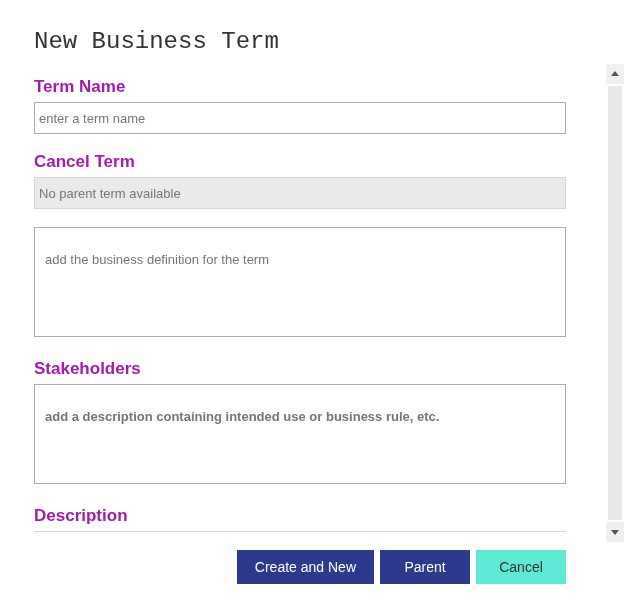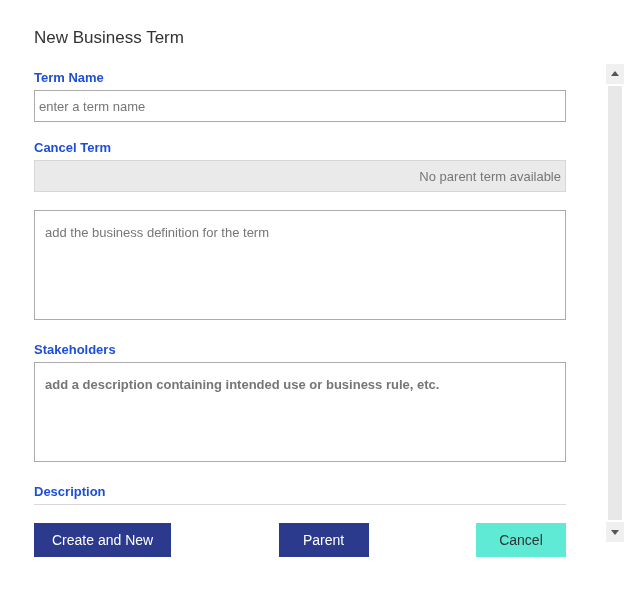--- a/index.html
+++ b/index.html
@@ -11,74 +11,74 @@
     position: relative;
     overflow: hidden;
   }
   .panel {
     padding: 28px 34px 20px 34px;
     width: 600px;
     height: 100%;
     position: relative;
   }
   .title {
-    font-size: 17px;
+    font-size: 24px;
     font-weight: 300;
     color: #333333;
     margin-bottom: 22px;
+    font-family: Liberation Mono, monospace;
   }
   .field-group { margin-bottom: 18px; }
   .field-label {
-    font-size: 13px;
+    font-size: 17px;
     font-weight: 600;
-    color: #1d4ed8;
+    color: #a21caf;
     margin-bottom: 5px;
     display: block;
   }
   .text-input {
     width: 100%;
     height: 32px;
     border: 1px solid #ababab;
     padding: 6px 4px;
     font-size: 13px;
     font-family: inherit;
     color: #333;
     outline: none;
     background: #ffffff;
   }
   .text-input::placeholder { color: #767676; }
   .text-input.disabled {
     background: #eaeaea;
     color: #767676;
     border: 1px solid #d6d6d6;
-    text-align: right;
   }
   .textarea {
     width: 100%;
     border: 1px solid #ababab;
-    padding: 14px 10px;
+    padding: 24px 10px;
     font-size: 13px;
     font-family: inherit;
     color: #333;
     outline: none;
     resize: none;
     background: #ffffff;
   }
   .textarea::placeholder { color: #767676; }
   .textarea.def { height: 110px; }
   .textarea.desc { height: 100px; font-weight: bold; }
   .section-divider {
     border: none;
     border-top: 1px solid #d8d8d8;
     margin-top: 2px;
   }
   .stakeholders-group { margin-bottom: 18px; }
   .button-row {
     display: flex;
-    justify-content: space-between;
+    justify-content: flex-end;
     gap: 6px;
     margin-top: 10px;
   }
   .btn {
     min-width: 90px;
     height: 34px;
     padding: 0 18px;
     font-size: 14px;
     font-family: inherit;
     border: none;

